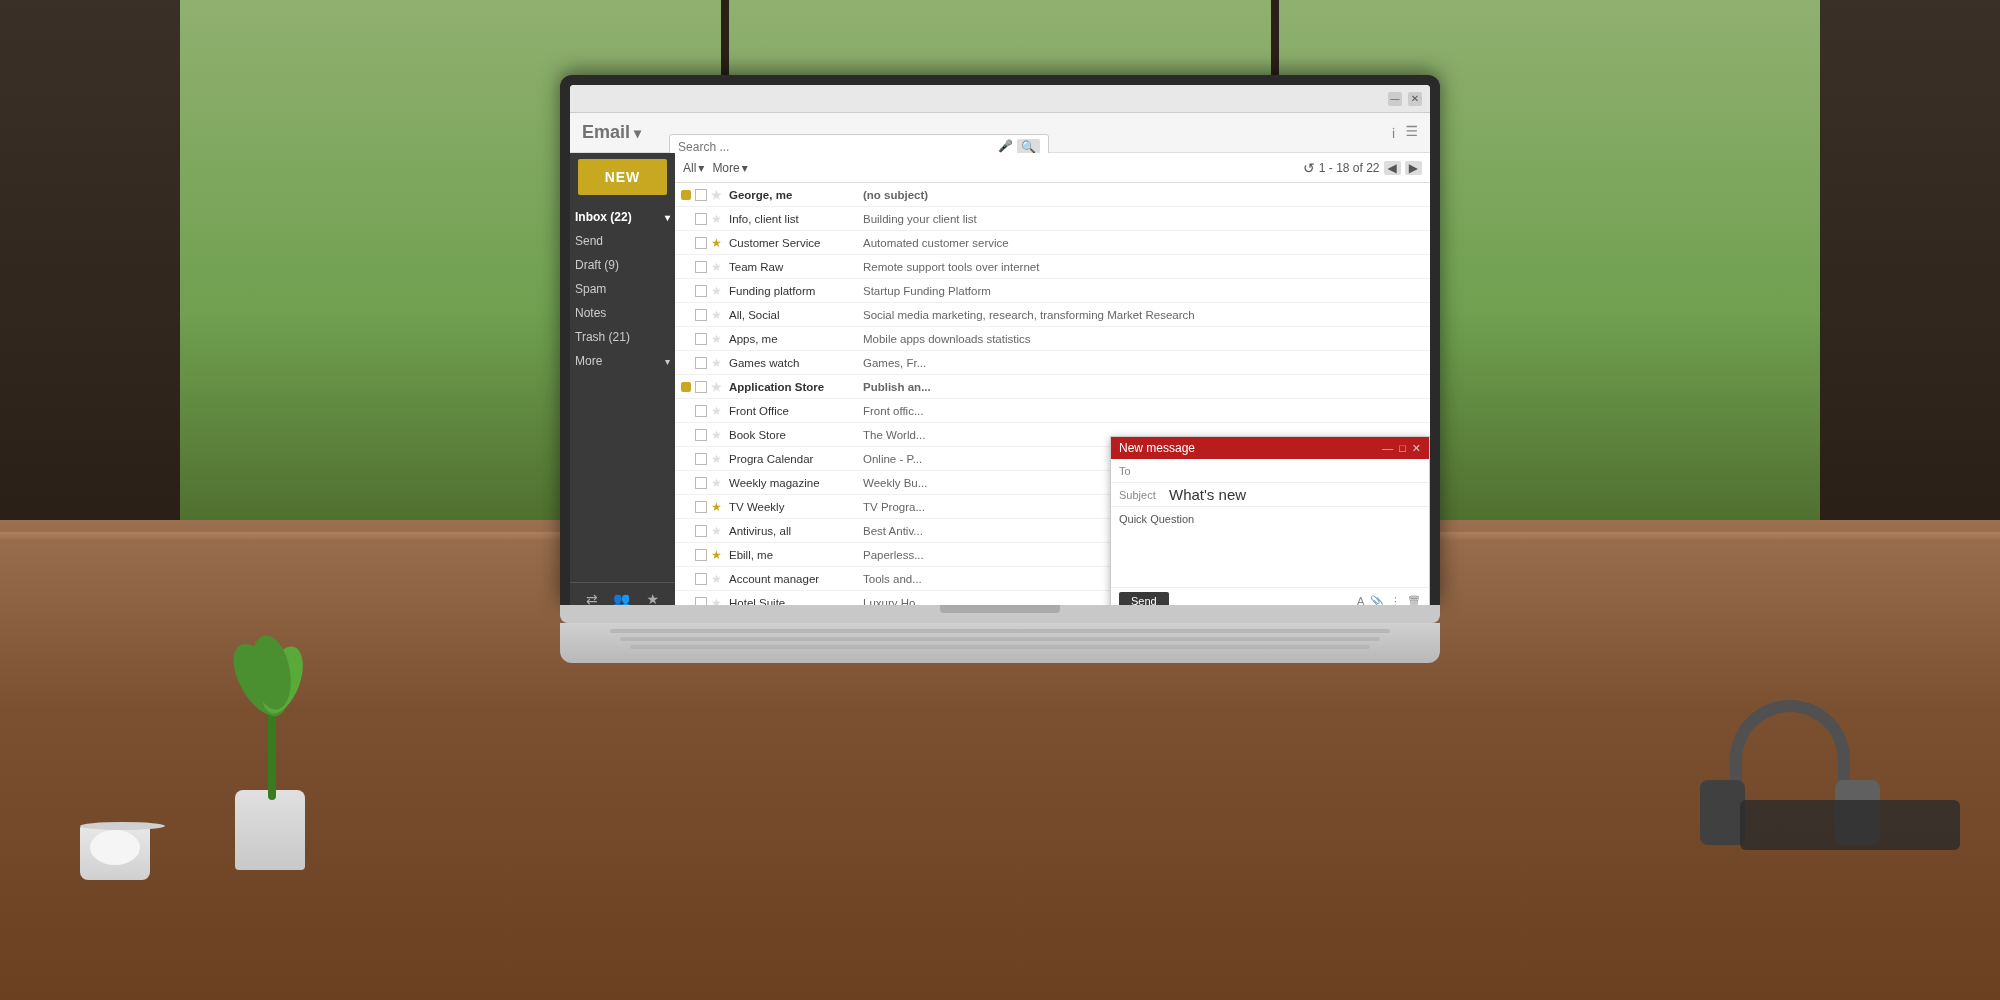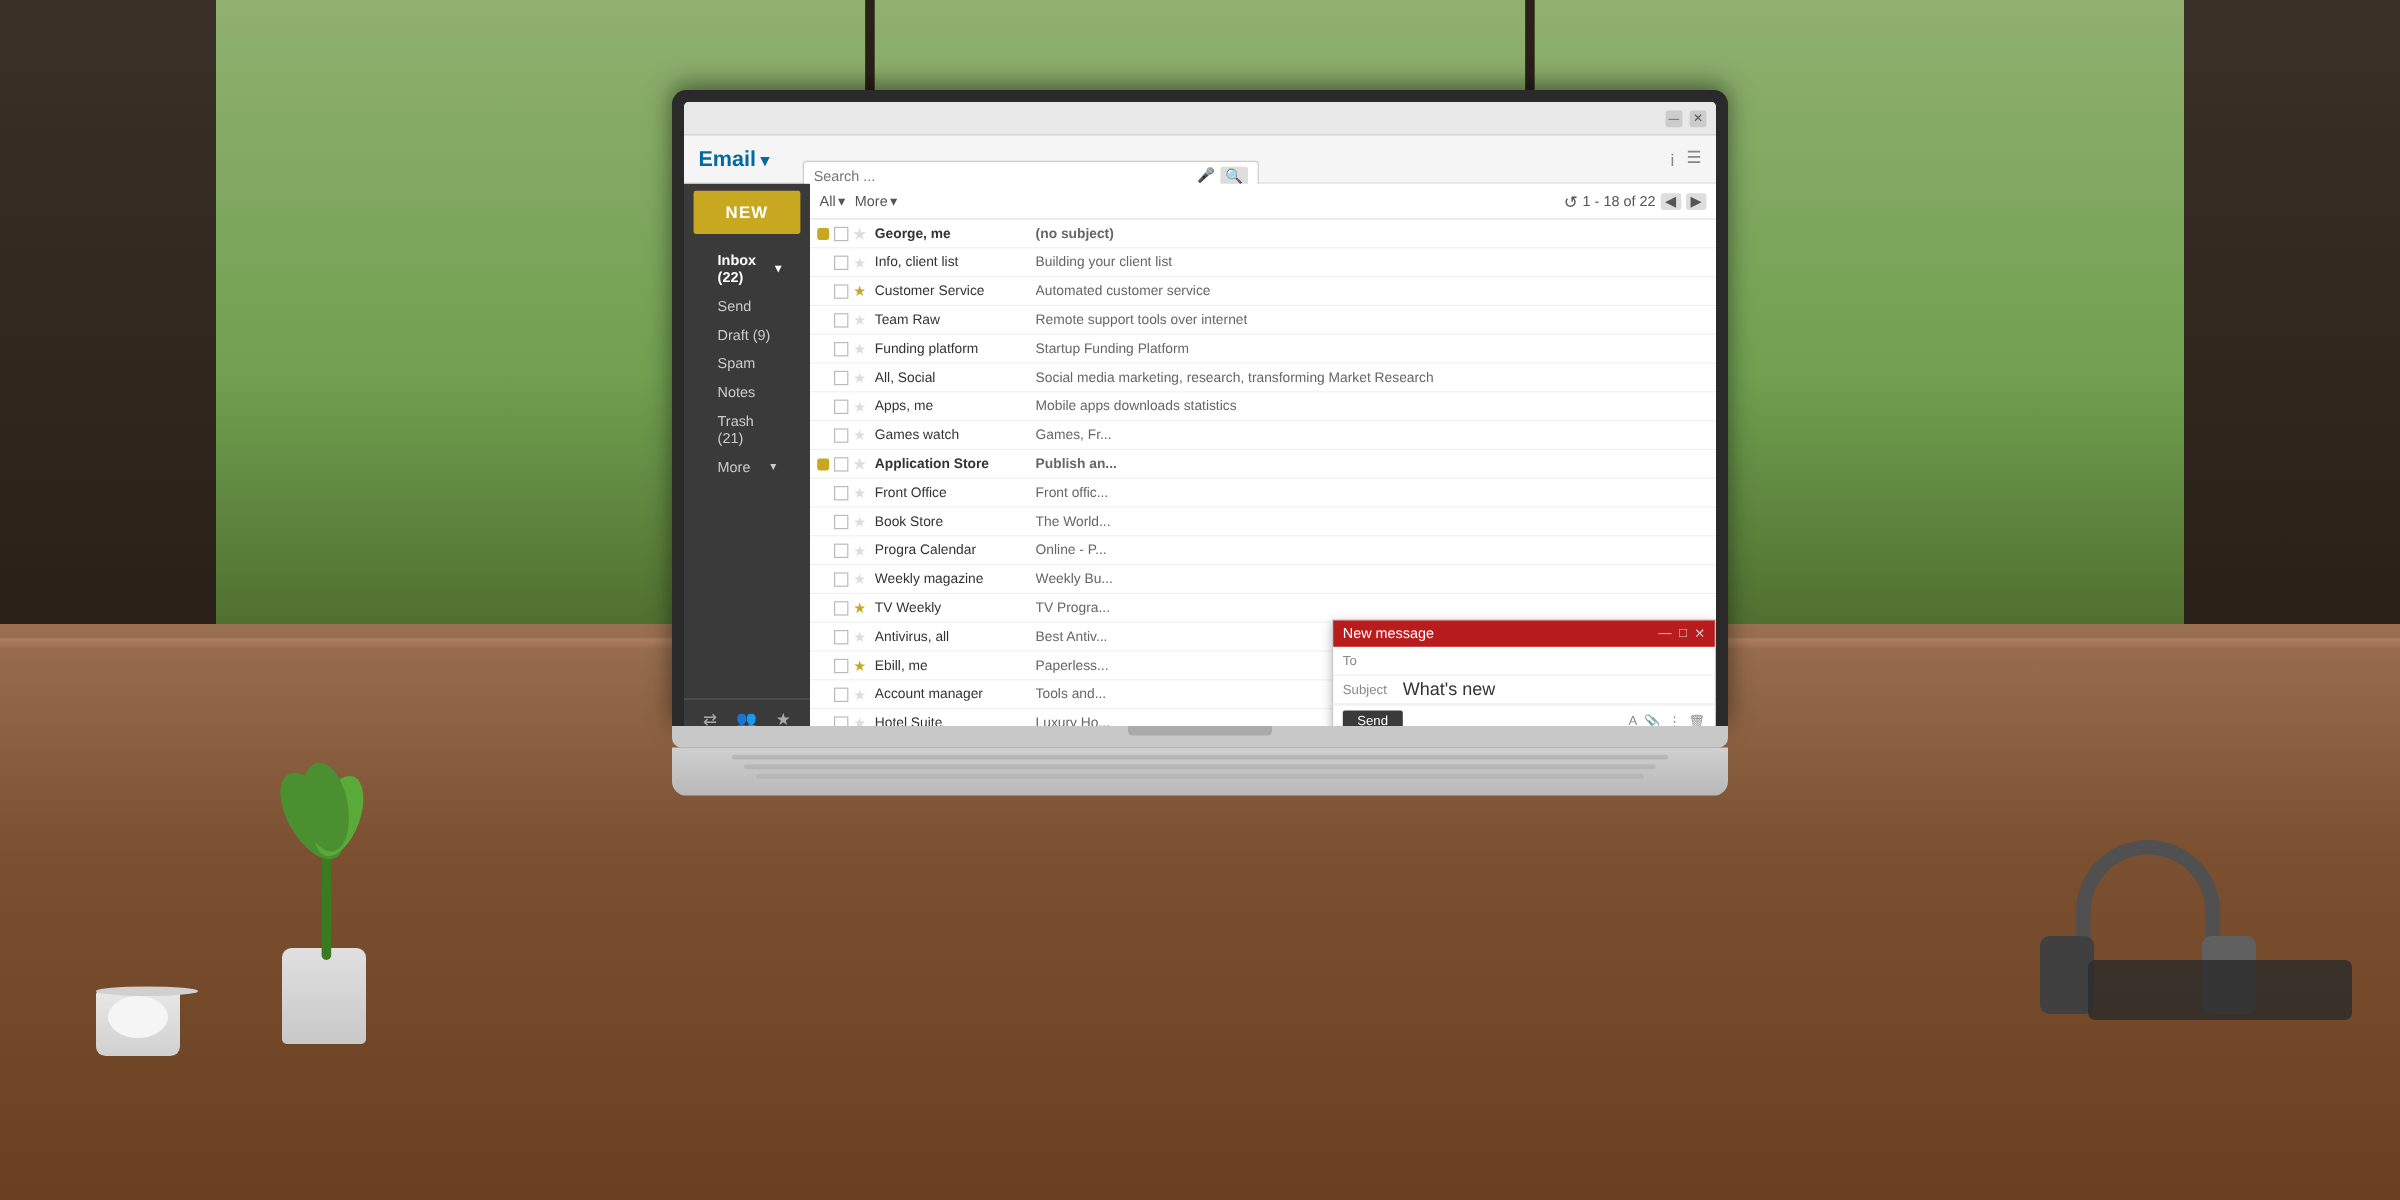--- a/index.html
+++ b/index.html
@@ -78,21 +78,21 @@
       display: flex;
       align-items: center;
       padding: 0 12px;
       height: 40px;
       gap: 8px;
     }
 
     .email-title {
       font-size: 18px;
       font-weight: bold;
-      color: #0369a1;
+      color: #737373;
       display: flex;
       align-items: center;
       gap: 4px;
     }
 
     .search-bar {
       flex: 1;
       max-width: 380px;
       background: white;
       border: 1px solid #ccc;
@@ -142,21 +142,21 @@
       cursor: pointer;
       margin: 6px 8px;
       border-radius: 2px;
     }
 
     .sidebar-nav {
       padding: 4px 0;
     }
 
     .sidebar-item {
-      padding: 5px 28px;
+      padding: 5px 5px;
       color: #ccc;
       font-size: 12px;
       cursor: pointer;
       display: flex;
       align-items: center;
       justify-content: flex-start;
       gap: 16px;
     }
     .sidebar-item.active { color: white; font-weight: bold; }
     .sidebar-item-label { flex: 1; }
@@ -621,20 +621,23 @@
               </div>
             </div>
             <div class="popup-field">
               <span class="popup-field-label">To</span>
               <input class="popup-field-input" type="text" style="">
             </div>
             <div class="popup-field">
               <span class="popup-field-label">Subject</span>
               <input class="popup-field-input" type="text" id="subject-input" value="What's new" style="">
             </div>
+            <div class="popup-body">
+              <span>Quick Question</span>
+            </div>
             <div class="popup-footer">
               <div class="send-btn">Send</div>
               <div class="popup-footer-icons">
                 <span>A</span>
                 <span>📎</span>
                 <span>⋮</span>
                 <span>🗑</span>
               </div>
             </div>
           </div>

